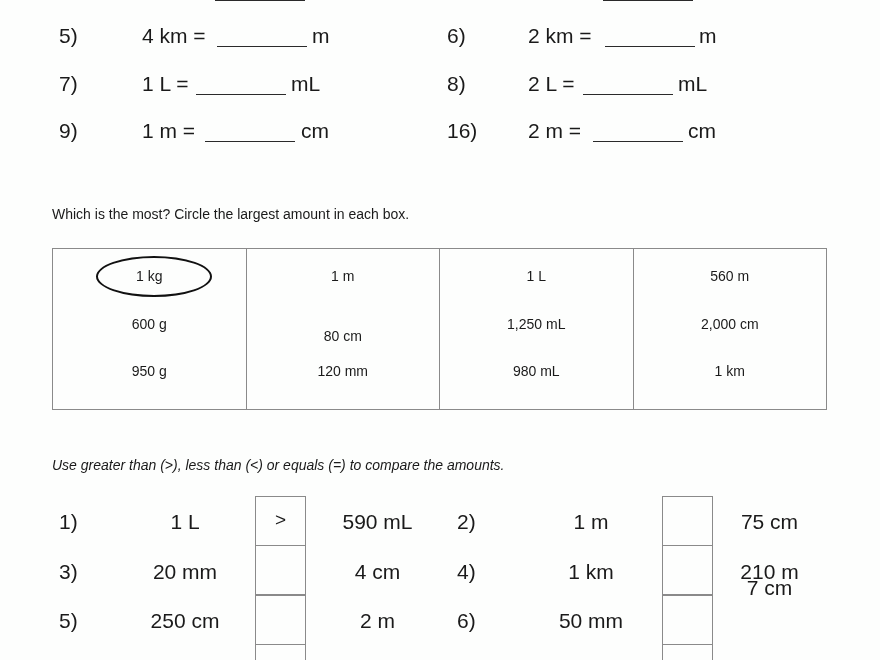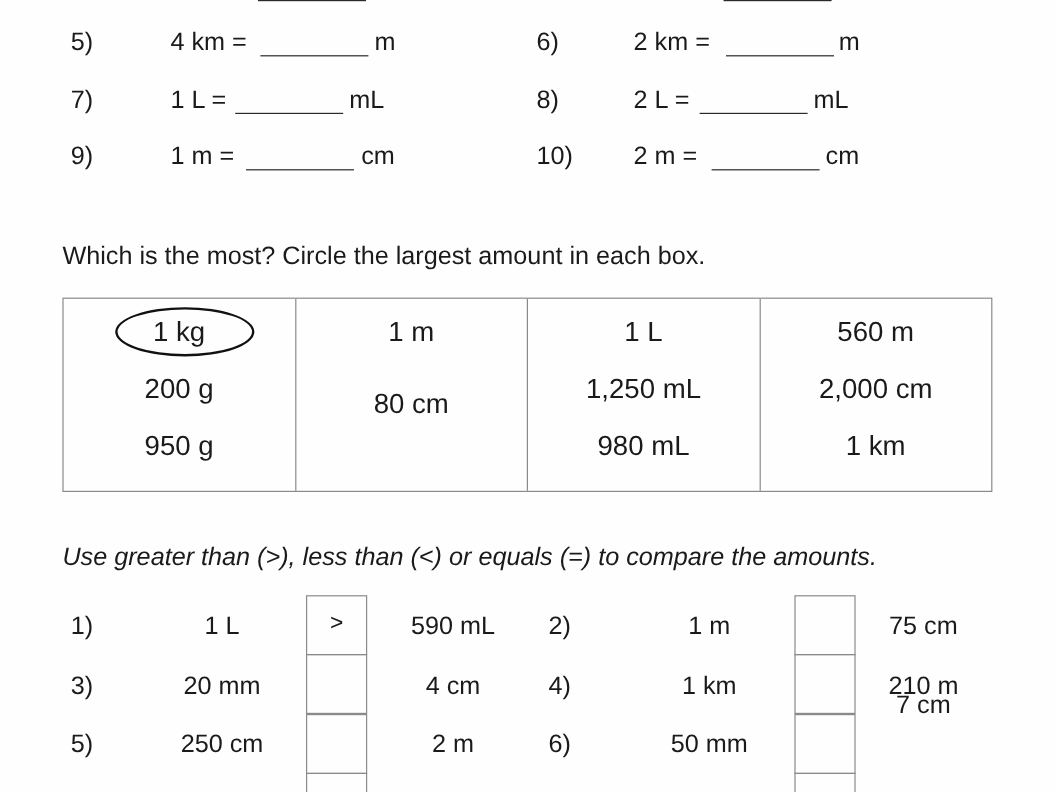--- a/index.html
+++ b/index.html
@@ -5,36 +5,36 @@
   html, body { margin: 0; padding: 0; }
   body {
     width: 880px; height: 660px; overflow: hidden;
     background: #fdfefd; color: #1a1a1a;
     font-family: "Liberation Sans", "DejaVu Sans", sans-serif;
     position: relative;
   }
   .abs { position: absolute; white-space: nowrap; }
   .txt { font-size: 21px; line-height: 24px; }
   .blank-line { position: absolute; height: 0; border-top: 1.5px solid #2a2a2a; }
-  .heading { font-size: 21px; line-height: 26px; }
+  .heading { font-size: 14px; line-height: 26px; }
 
   
   .mtable {
     position: absolute; left: 52px; top: 248px; width: 775px; height: 162px;
     border: 1.5px solid #8a8a8a; box-sizing: border-box;
     display: flex;
   }
   .mcol {
     flex: 1; position: relative;
     border-right: 1.5px solid #8a8a8a;
   }
   .mcol:last-child { border-right: none; }
   .mcell {
     position: absolute; left: 0; right: 0; text-align: center;
-    font-size: 23px; line-height: 24px;
+    font-size: 14px; line-height: 24px;
   }
   .circle-mark {
     position: absolute; border: 2.5px solid #111; border-radius: 50%;
     box-sizing: border-box;
   }
 
   
   .cbox {
     position: absolute; width: 51px; height: 50px;
     border: 1.5px solid #8a8a8a; box-sizing: border-box;
@@ -67,38 +67,39 @@
   <div class="abs txt" style="left:447px; top:72px;">8)</div>
   <div class="abs txt" style="left:528px; top:72px;">2 L =</div>
   <div class="blank-line" style="left:583px; top:94px; width:90px;"></div>
   <div class="abs txt" style="left:678px; top:72px;">mL</div>
 
   <div class="abs txt" style="left:59px; top:119px;">9)</div>
   <div class="abs txt" style="left:142px; top:119px;">1 m =</div>
   <div class="blank-line" style="left:205px; top:141px; width:90px;"></div>
   <div class="abs txt" style="left:301px; top:119px;">cm</div>
 
-  <div class="abs txt" style="left:447px; top:119px;">10)</div>
+  <div class="abs txt" style="left:447px; top:119px;">16)</div>
   <div class="abs txt" style="left:528px; top:119px;">2 m =</div>
   <div class="blank-line" style="left:593px; top:141px; width:90px;"></div>
   <div class="abs txt" style="left:688px; top:119px;">cm</div>
 </div>
 
 <div class="abs heading" style="left:52px; top:201px;">Which is the most? Circle the largest amount in each box.</div>
 
 <div class="mtable">
   <div class="mcol">
     <div class="circle-mark" style="left:43px; top:7px; width:116px; height:41px;"></div>
     <div class="mcell" style="top:15px;">1 kg</div>
-    <div class="mcell" style="top:63px;">200 g</div>
+    <div class="mcell" style="top:63px;">600 g</div>
     <div class="mcell" style="top:110px;">950 g</div>
   </div>
   <div class="mcol">
     <div class="mcell" style="top:15px;">1 m</div>
     <div class="mcell" style="top:75px;">80 cm</div>
+    <div class="mcell" style="top:110px;">120 mm</div>
   </div>
   <div class="mcol">
     <div class="mcell" style="top:15px;">1 L</div>
     <div class="mcell" style="top:63px;">1,250 mL</div>
     <div class="mcell" style="top:110px;">980 mL</div>
   </div>
   <div class="mcol">
     <div class="mcell" style="top:15px;">560 m</div>
     <div class="mcell" style="top:63px;">2,000 cm</div>
     <div class="mcell" style="top:110px;">1 km</div>

